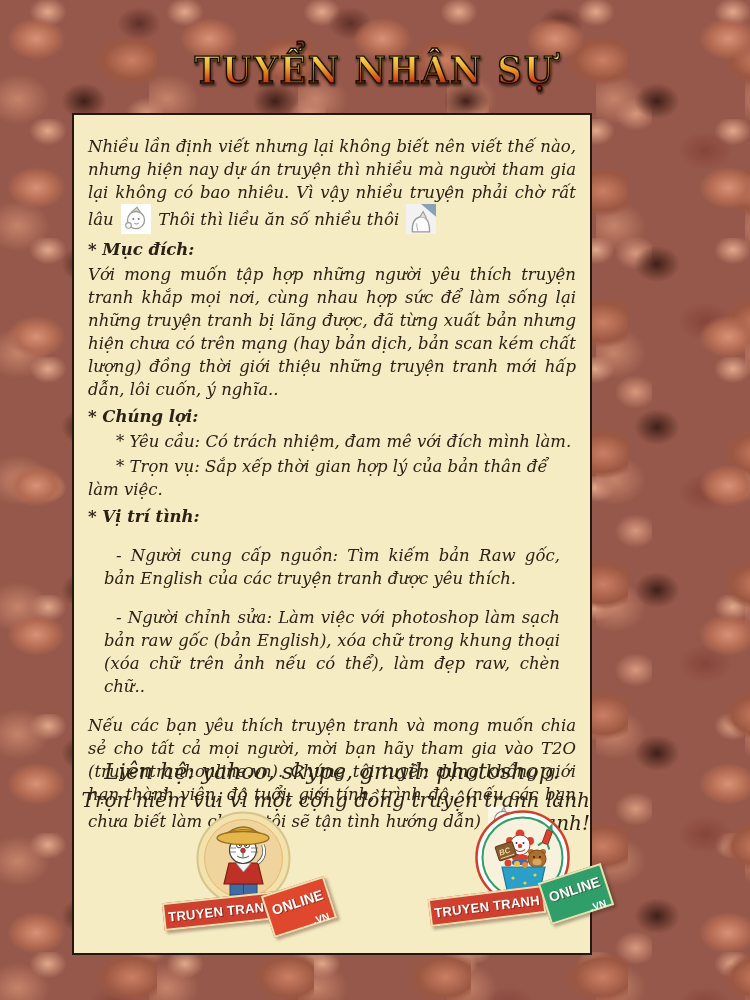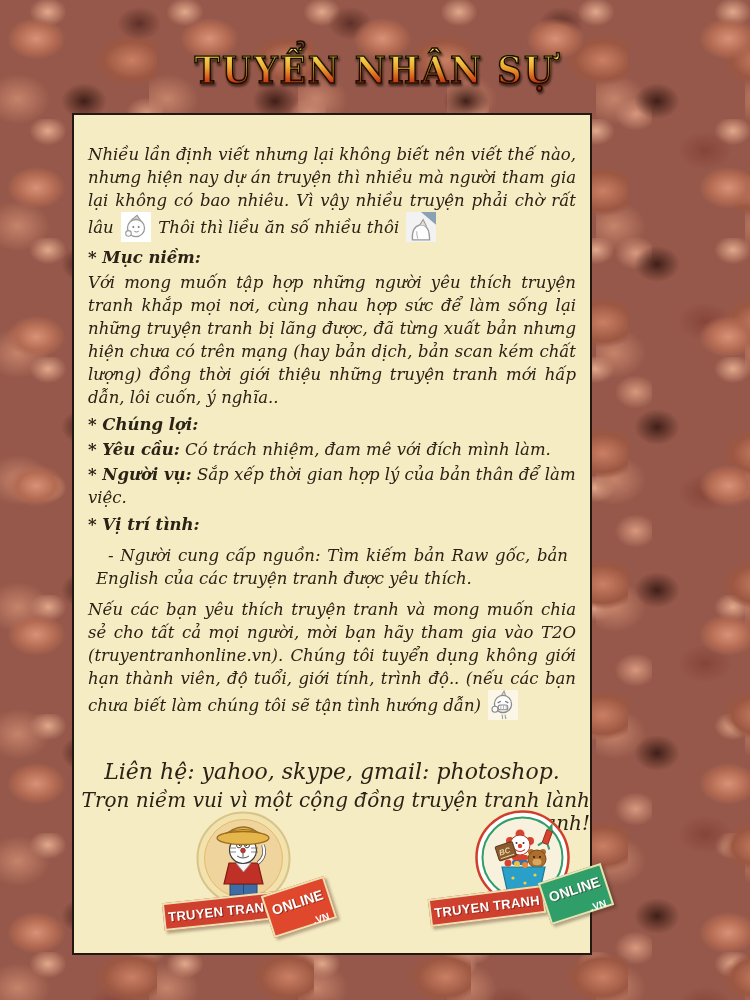--- a/index.html
+++ b/index.html
@@ -22,29 +22,29 @@
     font-family:"DejaVu Serif",serif;font-weight:bold;font-size:34px;letter-spacing:2px;
     background:linear-gradient(180deg,#f7e75c 8%,#efae33 42%,#cc4414 74%,#79140c 100%);
     -webkit-background-clip:text;background-clip:text;color:transparent;
     -webkit-text-stroke:1.6px #1c0f06;
     filter:drop-shadow(1px 2px 1px rgba(0,0,0,.55));
     transform:scaleY(1.08);
   }
   .panel{
     position:absolute;left:72px;top:113px;width:520px;height:842px;
     box-sizing:border-box;background:#f5ecc3;border:2px solid #241812;
-    padding:28px 14px 0 14px;
+    padding:20px 14px 0 14px;
     font-family:"DejaVu Serif",serif;font-style:italic;
     font-size:16.5px;line-height:23px;color:#2b2216;
   }
   .para{margin:0 0 2px 0;}
   .justify{text-align:justify;}
   .hdr{font-weight:bold;margin:4px 0 2px 0;}
-  .hdr-inline{font-weight:bold;}
-  .item{text-indent:12px;margin:8px;}
+  .hdr-inline{font-weight:normal;margin-left:28px;}
+  .item{text-indent:12px;margin:16px;}
   .closing{}
   .emote{
     display:inline-block;width:30px;height:30px;vertical-align:-9px;
     background:#ffffff;margin:0 2px;
   }
   .contact-line{position:absolute;left:0;right:0;top:645px;text-align:center;font-size:22px;}
   .slogan-line{position:absolute;left:0;right:0;top:674px;text-align:right;font-size:20px;}
   .logo{position:absolute;width:190px;height:140px;}
   .logo-left{left:89px;top:696px;}
   .logo-right{left:357px;top:693px;}
@@ -94,37 +94,38 @@
       <span>Thôi thì liều ăn số nhiều thôi</span>
       <span class="emote"><svg width="30" height="30" viewBox="0 0 28 28">
             <rect x="0" y="0" width="28" height="28" fill="#f2f2f2"></rect>
             <polygon points="14,0 28,0 28,12" fill="#8aa0b5"></polygon>
             <path d="M6,26 q-1,-12 7,-14 q9,-1 9,14 Z" fill="#fdfdfd" stroke="#9a9a9a" stroke-width="1.2"></path>
             <path d="M13,12 L16,7 L19,13" fill="#e2ddd0" stroke="#9a9a9a" stroke-width="1"></path>
             <path d="M10,18 q0,4 1,7" fill="none" stroke="#b5b5b5" stroke-width="1"></path>
           </svg></span>
     </p>
 
-    <p class="hdr">* Mục niềm:</p>
+    <p class="hdr">* Mục đích:</p>
     <p class="para justify">Với mong muốn tập hợp những người yêu thích truyện tranh khắp mọi nơi, cùng nhau hợp sức để làm sống lại những truyện tranh bị lãng được, đã từng xuất bản nhưng hiện chưa có trên mạng (hay bản dịch, bản scan kém chất lượng) đồng thời giới thiệu những truyện tranh mới hấp dẫn, lôi cuốn, ý nghĩa..</p>
 
     <p class="hdr">* Chúng lợi:</p>
 
     <p class="para">
       <span class="hdr-inline">* Yêu cầu:</span>
       <span>Có trách nhiệm, đam mê với đích mình làm.</span>
     </p>
 
     <p class="para">
-      <span class="hdr-inline">* Người vụ:</span>
+      <span class="hdr-inline">* Trọn vụ:</span>
       <span>Sắp xếp thời gian hợp lý của bản thân để làm việc.</span>
     </p>
 
     <p class="hdr">* Vị trí tình:</p>
     <p class="para justify item">- Người cung cấp nguồn: Tìm kiếm bản Raw gốc, bản English của các truyện tranh được yêu thích.</p>
+    <p class="para justify item">- Người chỉnh sửa: Làm việc với photoshop làm sạch bản raw gốc (bản English), xóa chữ trong khung thoại (xóa chữ trên ảnh nếu có thể), làm đẹp raw, chèn chữ..</p>
 
     <p class="para justify closing">
       <span>Nếu các bạn yêu thích truyện tranh và mong muốn chia sẻ cho tất cả mọi người, mời bạn hãy tham gia vào T2O (truyentranhonline.vn). Chúng tôi tuyển dụng không giới hạn thành viên, độ tuổi, giới tính, trình độ.. (nếu các bạn chưa biết làm chúng tôi sẽ tận tình hướng dẫn)</span>
       <span class="emote"><svg width="30" height="30" viewBox="0 0 28 28">
             <rect x="0" y="0" width="28" height="28" fill="#fbf6e6"></rect>
             <path d="M12,6 L15,1 L17,7" fill="#e8e2d0" stroke="#9a9a9a" stroke-width="1"></path>
             <circle cx="14" cy="13" r="8" fill="#fdfdfd" stroke="#8a8a8a" stroke-width="1.2"></circle>
             <path d="M9,12 l3,-1.5 M19,12 l-3,-1.5" stroke="#777" stroke-width="1.2" fill="none"></path>
             <rect x="9.5" y="14" width="9" height="4.5" rx="2" fill="#fff" stroke="#888" stroke-width="1"></rect>
             <path d="M12,14 v4.5 M14.5,14 v4.5 M17,14 v4.5" stroke="#aaa" stroke-width="0.8"></path>

